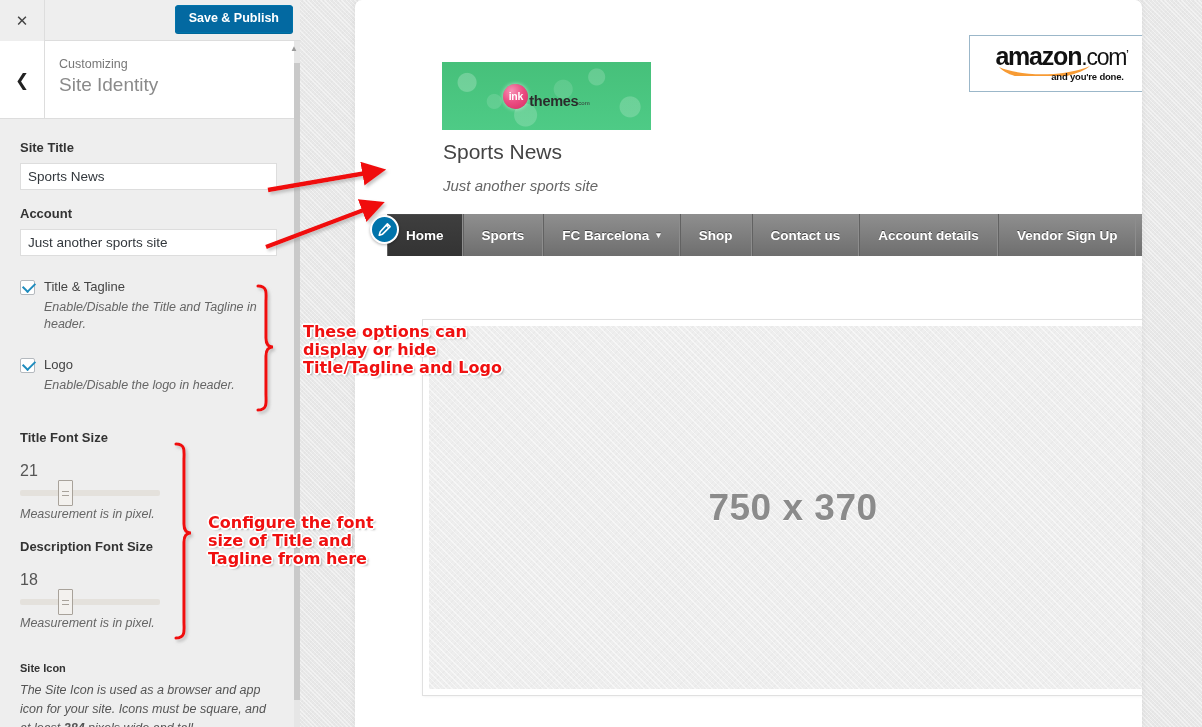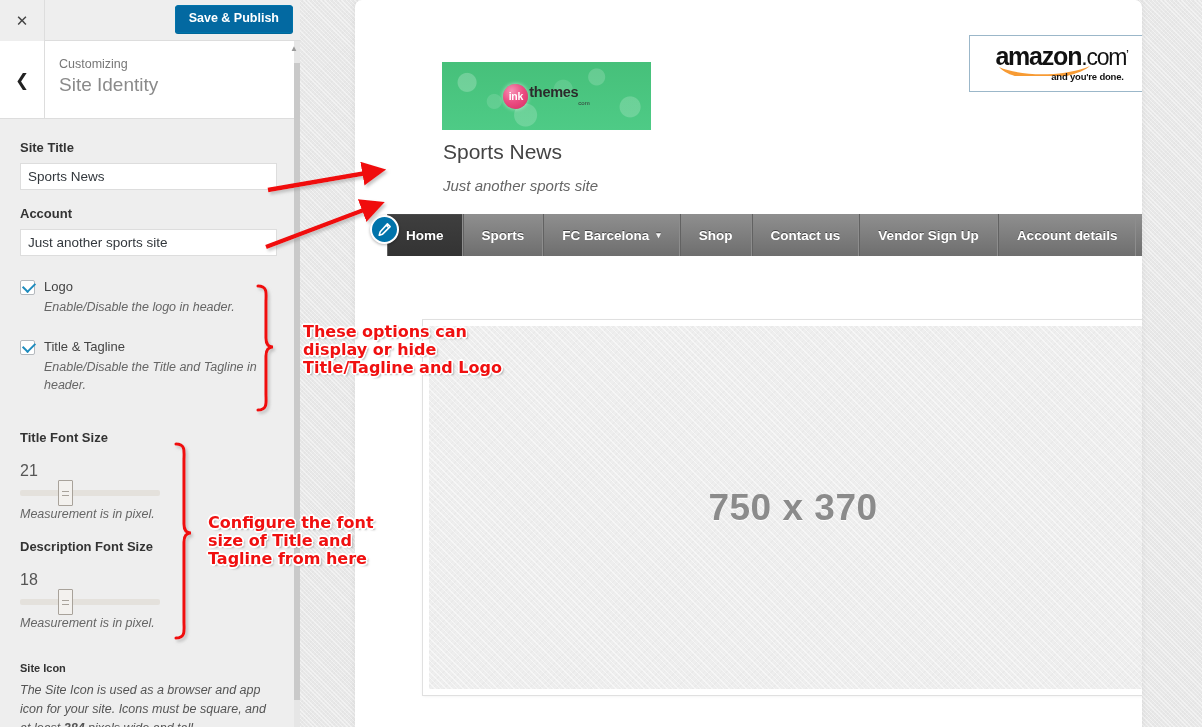--- a/index.html
+++ b/index.html
@@ -152,21 +152,21 @@
       radial-gradient(circle at 12% 30%, rgba(255,255,255,.22) 0 9px, transparent 10px),
       radial-gradient(circle at 40% 78%, rgba(255,255,255,.18) 0 11px, transparent 12px),
       radial-gradient(circle at 74% 22%, rgba(255,255,255,.17) 0 8px, transparent 9px),
       radial-gradient(circle at 90% 66%, rgba(255,255,255,.19) 0 10px, transparent 11px),
       radial-gradient(circle at 25% 58%, rgba(255,255,255,.13) 0 7px, transparent 8px),
       radial-gradient(circle at 58% 40%, rgba(255,255,255,.12) 0 9px, transparent 10px),
       linear-gradient(#46c07a,#4ecb86);
     display:flex; align-items:center; justify-content:center;
     overflow:hidden;
   }
-  .logo-mark { display:flex; align-items:flex-start; }
+  .logo-mark { display:flex; align-items:flex-end; }
   .logo-bubble {
     width:25px; height:25px; border-radius:50%;
     background:radial-gradient(circle at 35% 28%, #f792b5 0%, #ec4f84 45%, #d8285f 100%);
     color:#fff; font-size:10.5px; font-weight:bold;
     display:flex; align-items:center; justify-content:center;
     box-shadow:0 0 4px rgba(255,255,255,.6);
     letter-spacing:-0.3px;
   }
   .logo-word {
     font-size:14.5px; color:#2b2b2b; font-weight:bold;
@@ -311,24 +311,24 @@
             <span>FC Barcelona</span>
             <span class="nav-caret">▾</span>
           </div>
           <div class="nav-item">
             <span>Shop</span>
           </div>
           <div class="nav-item">
             <span>Contact us</span>
           </div>
           <div class="nav-item">
+            <span>Account details</span>
+          </div>
+          <div class="nav-item">
             <span>Vendor Sign Up</span>
-          </div>
-          <div class="nav-item">
-            <span>Account details</span>
           </div>
         </div>
 
       <div class="hero">
         <span class="hero-text">750 x 370</span>
       </div>
 
     </div>
   </div>
 
@@ -356,32 +356,32 @@
 
       
       <div style="height:14px;"></div>
       <label class="fld-label">Account</label><br>
       <input class="fld-input" type="text" value="Just another sports site" style="">
 
       
       <div class="chk-row" style="margin-top:22px;">
         <div class="chk-line">
           <span class="chk-box"></span>
-          <span class="chk-label">Logo</span>
-        </div>
-        <div class="chk-desc">Enable/Disable the logo in header.</div>
+          <span class="chk-label">Title &amp; Tagline</span>
+        </div>
+        <div class="chk-desc">Enable/Disable the Title and Tagline in header.</div>
       </div>
 
       
       <div class="chk-row" style="margin-top:22px;">
         <div class="chk-line">
           <span class="chk-box"></span>
-          <span class="chk-label">Title &amp; Tagline</span>
-        </div>
-        <div class="chk-desc">Enable/Disable the Title and Tagline in header.</div>
+          <span class="chk-label">Logo</span>
+        </div>
+        <div class="chk-desc">Enable/Disable the logo in header.</div>
       </div>
 
       
       <div style="margin-top:36px;">
         <div class="fld-label">Title Font Size</div>
         <div class="slider-val">21</div>
         <div class="slider-track">
           <div class="slider-handle" style="left:27%;"></div>
         </div>
         <div class="slider-note">Measurement is in pixel.</div>

